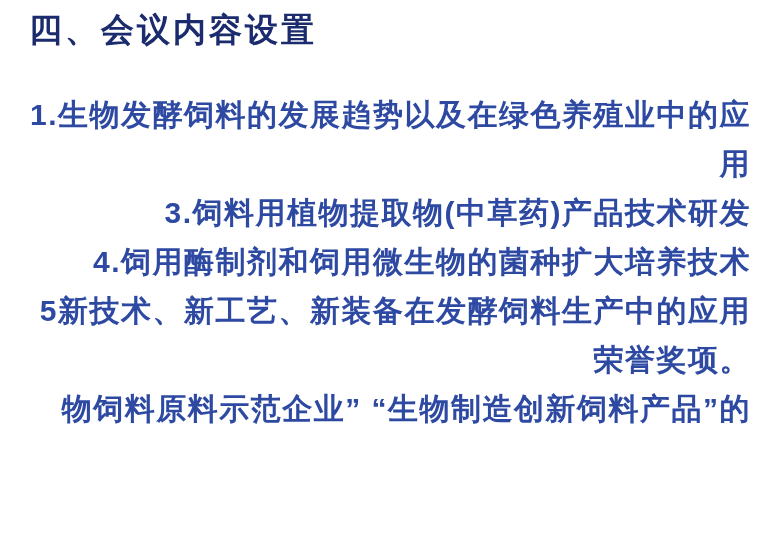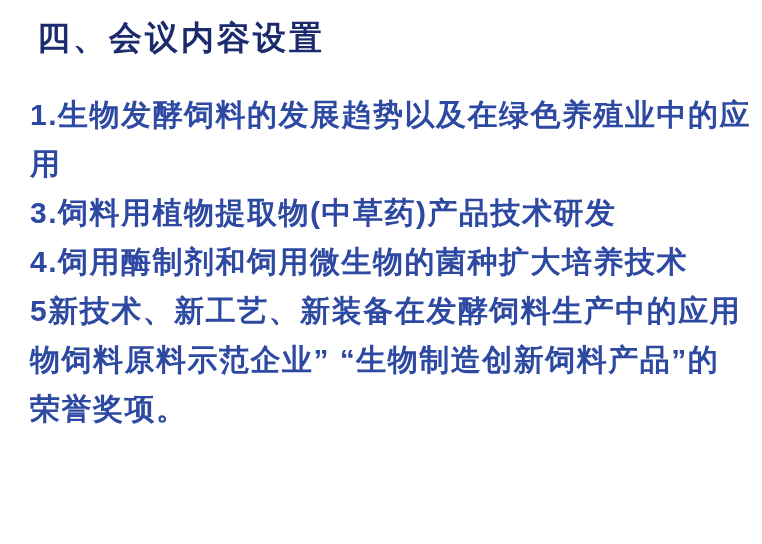--- a/index.html
+++ b/index.html
@@ -12,49 +12,50 @@
       overflow: hidden;
       font-family: "Liberation Sans", "DejaVu Sans", sans-serif;
       font-weight: 700;
     }
 
     
     .page-title {
       position: absolute;
       left: 25px;
       top: 6px;
-      margin: 12px;
+      margin: 4px;
       font-size: 33px;
       line-height: 40px;
       letter-spacing: 3px;
       color: #1b2b6d;
       white-space: pre;
     }
 
     
     .content {
       position: absolute;
       left: 30px;
       top: 90px;
       color: #2d49a2;
       font-size: 30px;
       letter-spacing: 1.5px;
     }
     .content .line {
       height: 49px;
       line-height: 49px;
       white-space: pre; 
+      text-align: right;
     }
   </style>
 </head>
 <body>
 
 <h1 class="page-title">四、会议内容设置</h1>
 
 <div class="content">
   <div class="line">1.生物发酵饲料的发展趋势以及在绿色养殖业中的应</div>
   <div class="line">用</div>
   <div class="line">3.饲料用植物提取物(中草药)产品技术研发</div>
   <div class="line">4.饲用酶制剂和饲用微生物的菌种扩大培养技术</div>
   <div class="line">5新技术、新工艺、新装备在发酵饲料生产中的应用</div>
+  <div class="line">荣誉奖项。</div>
   <div class="line">物饲料原料示范企业” “生物制造创新饲料产品”的</div>
-  <div class="line">荣誉奖项。</div>
 </div>
 
 </body></html>

